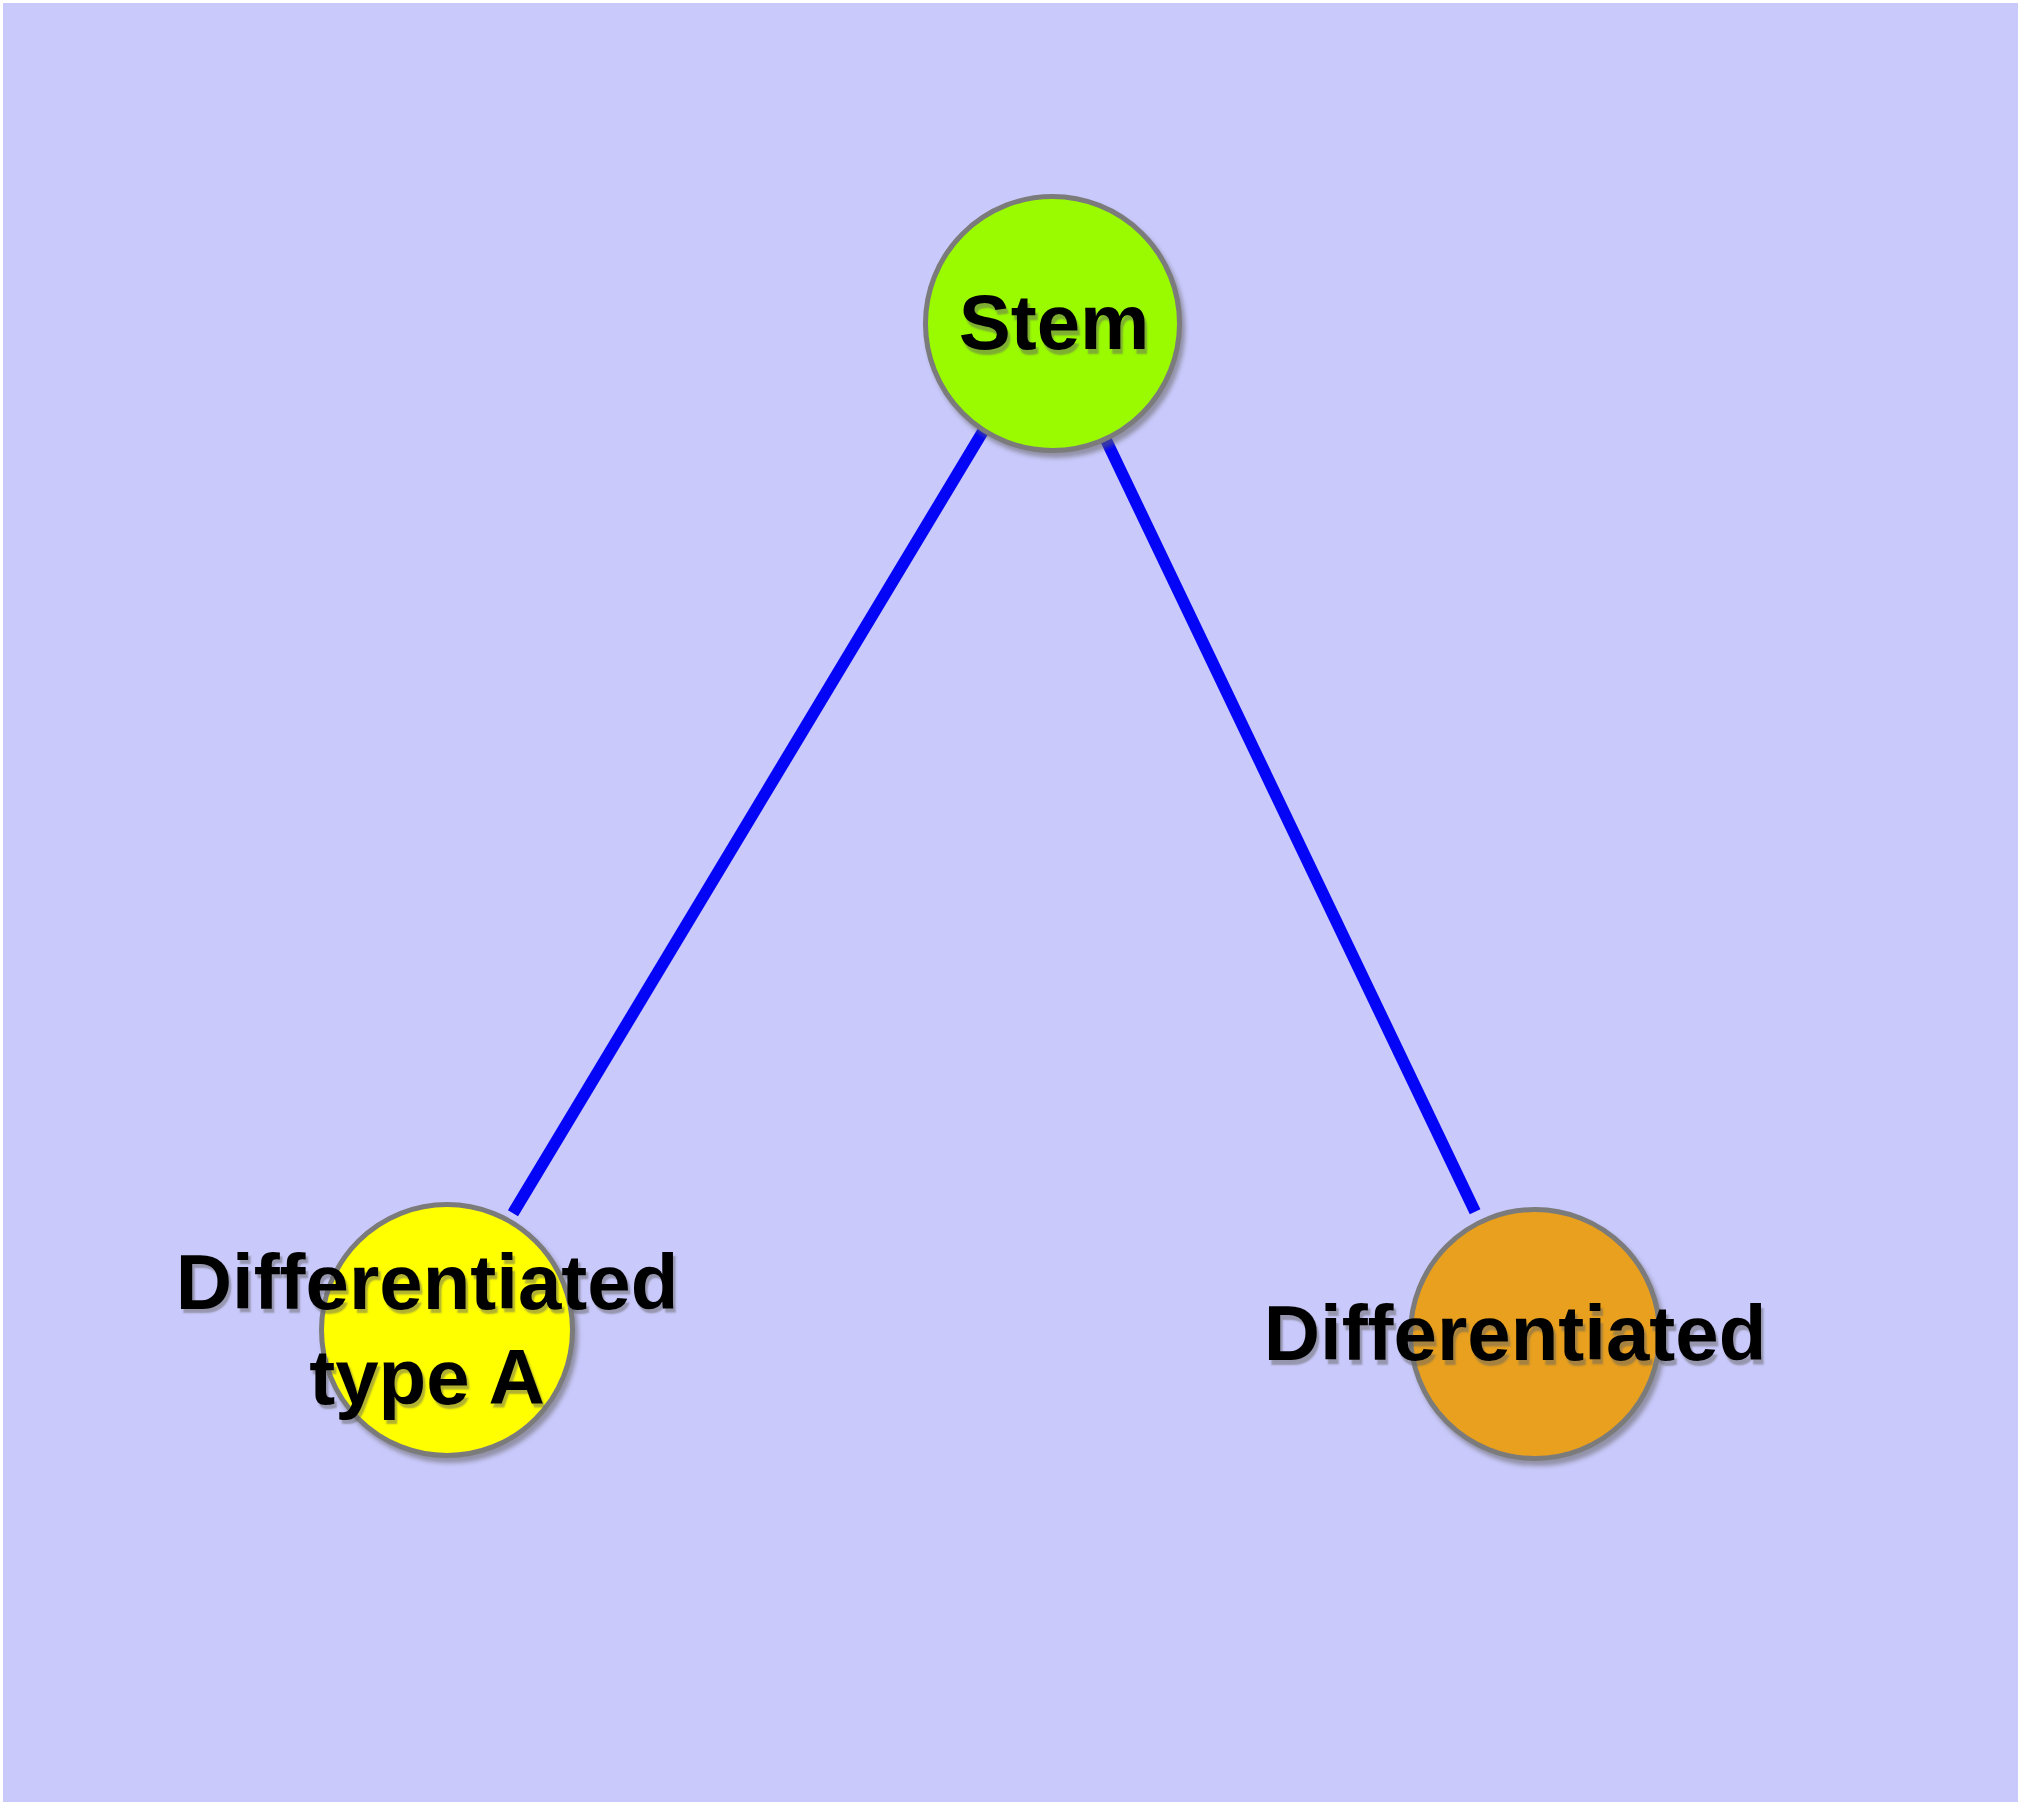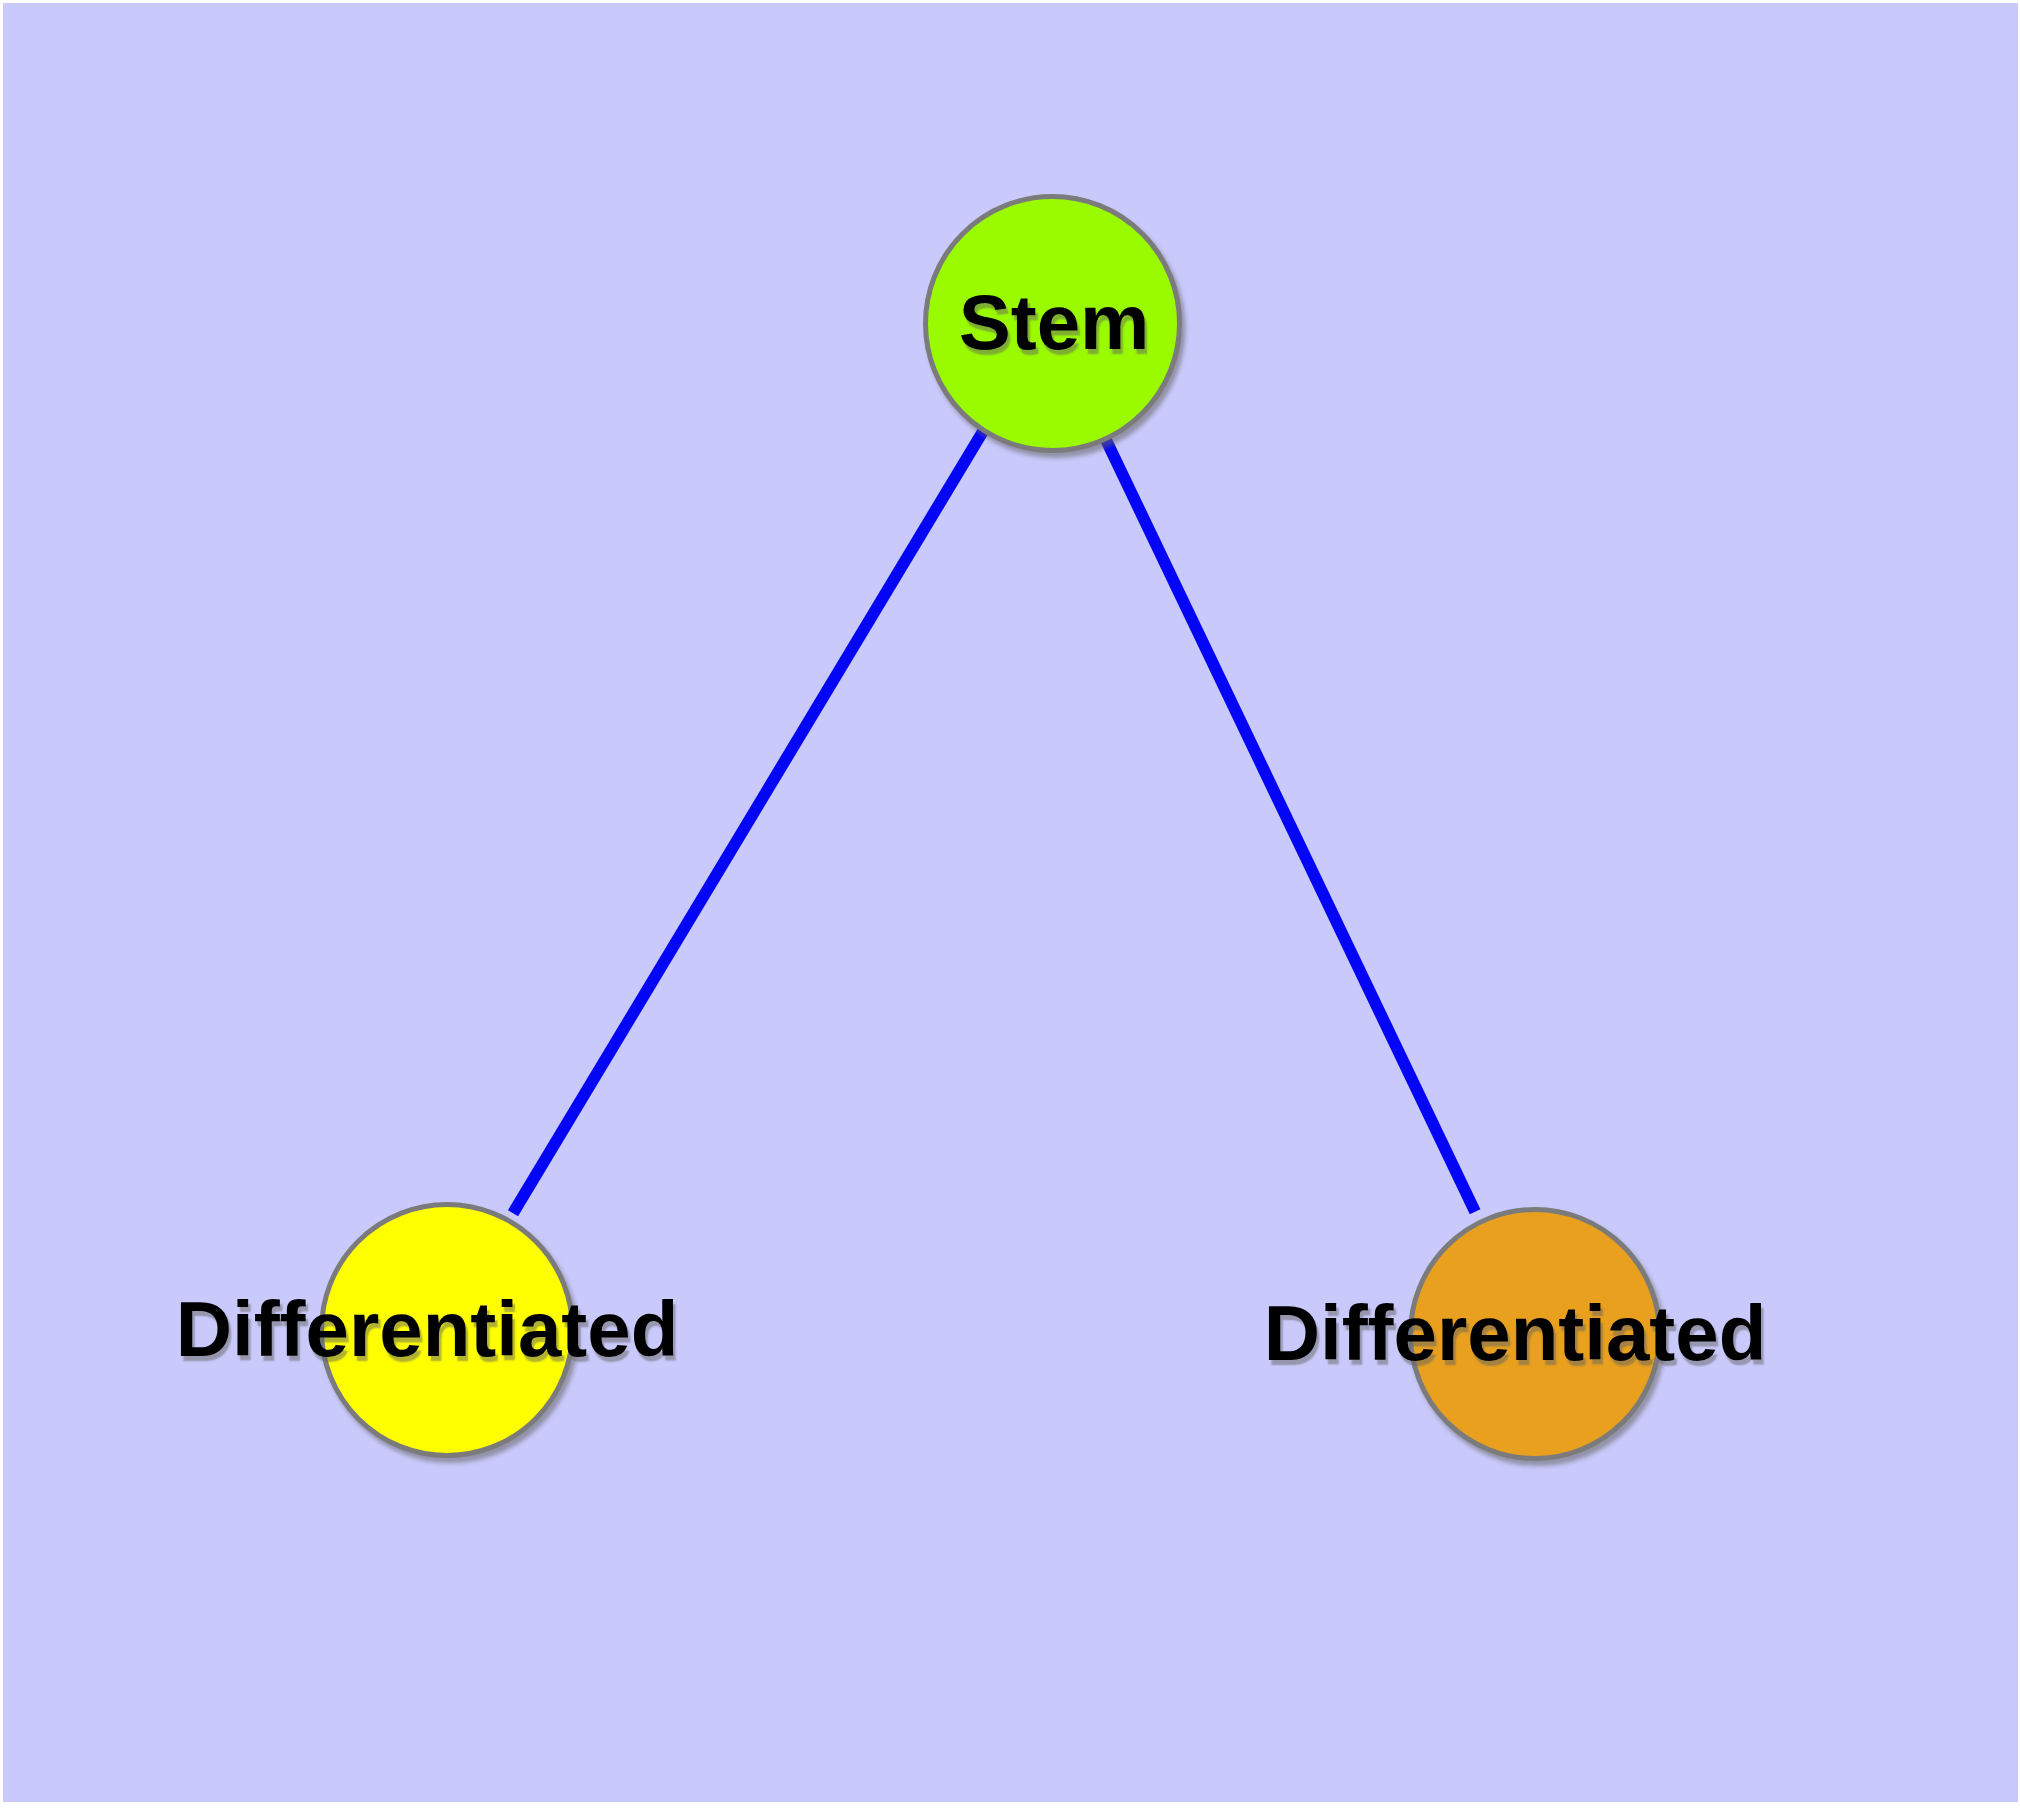--- a/index.html
+++ b/index.html
@@ -56,19 +56,20 @@
       <line x1="1160.2150365812395" y1="507.42372064634094" x2="600.7546990026179" y2="1438.2905008191735" stroke="#0404f6" stroke-width="14"></line>
       <line x1="1303.1416922106237" y1="514.2261352895852" x2="1744.1525135948852" y2="1436.4803442194793" stroke="#0404f6" stroke-width="14"></line>
     </svg>
 <div class="node" style="left: 920px; top: 191px; width: 259px; height: 259px; background: rgb(154, 251, 0); border: 5.1px solid rgb(123, 123, 123);"></div>
     <div class="node-label" style="left: 1051px; top: 320px; font-size: 78px; color: rgb(0, 0, 0);">
       <div class="label-line">Stem</div>
     </div>
     <div class="node" style="left: 316px; top: 1199px; width: 256px; height: 256px; background: rgb(255, 255, 0); border: 5.1px solid rgb(123, 123, 123);"></div>
     <div class="node-label" style="left: 424px; top: 1327px; font-size: 78px; color: rgb(0, 0, 0);">
       <div class="label-line">Differentiated</div>
+      <div class="label-line">type A</div>
     </div>
     <div class="node" style="left: 1405px; top: 1204px; width: 254px; height: 254px; background: rgb(232, 160, 30); border: 5.1px solid rgb(123, 123, 123);"></div>
     <div class="node-label" style="left: 1512px; top: 1331px; font-size: 78px; color: rgb(0, 0, 0);">
       <div class="label-line">Differentiated</div>
     </div>
   </div>
 
 
 </body></html>

